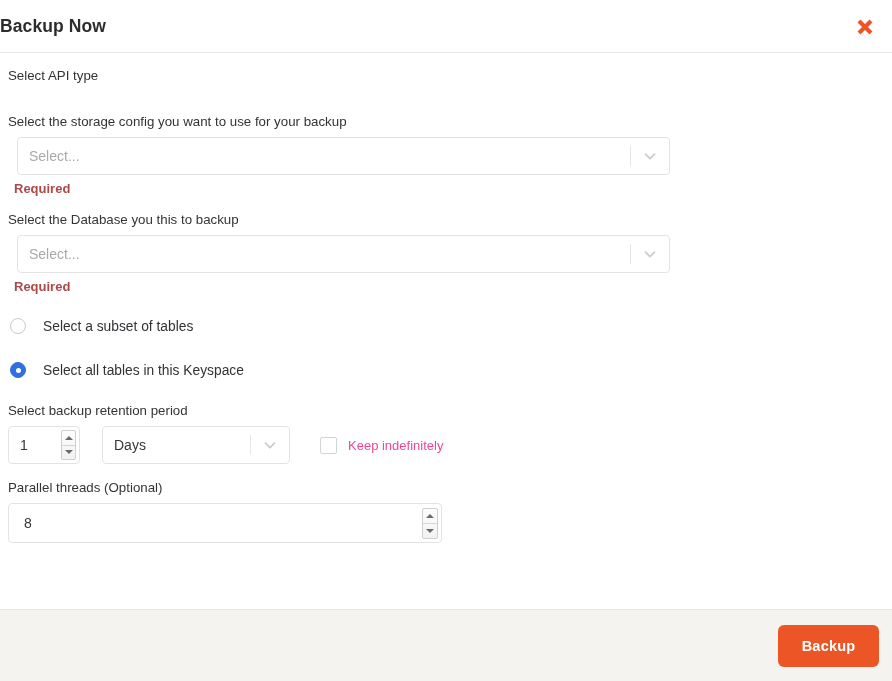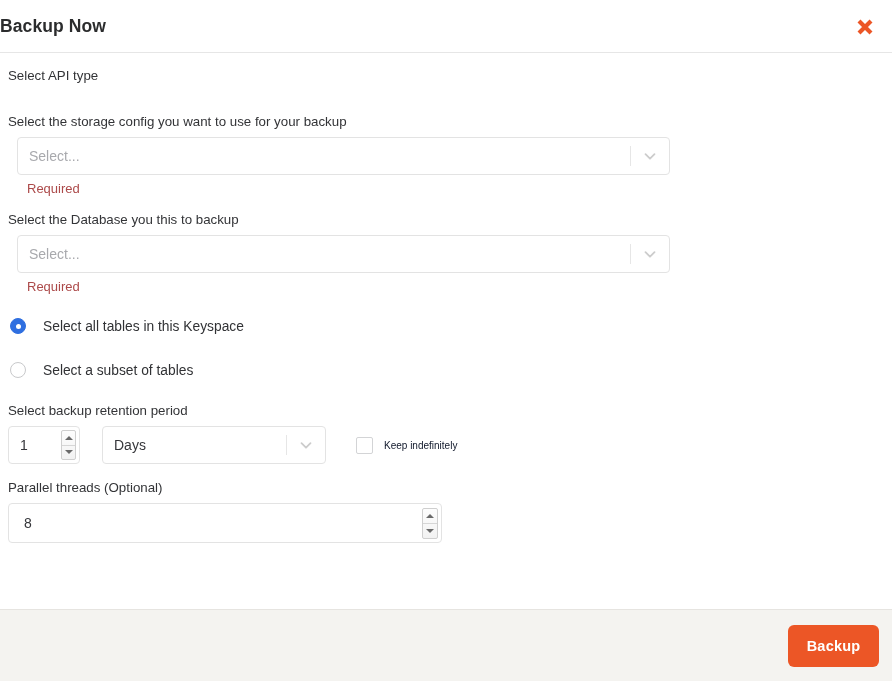--- a/index.html
+++ b/index.html
@@ -68,23 +68,23 @@
   .field-label {
     font-size: 13.3px;
     color: #333437;
     line-height: 18px;
     margin-bottom: 6px;
   }
 
   .error-text {
     font-size: 13px;
     color: #ac4a4a;
-    font-weight: normal;
+    font-weight: bold;
     margin-top: 6px;
-    margin-left: 19px;
+    margin-left: 6px;
   }
 
   
   .rs-control {
     position: relative;
     height: 38px;
     background: #fff;
     border: 1px solid #e3e3e3;
     border-radius: 4px;
     display: flex;
@@ -109,21 +109,21 @@
   .rs-arrow {
     width: 38px;
     display: flex;
     align-items: center;
     justify-content: center;
   }
   .rs-arrow svg { display: block; }
 
   .select-api    { width: 145px; }
   .select-wide   { width: 653px; margin-left: 9px; }
-  .select-days   { width: 224px; }
+  .select-days   { width: 188px; }
 
   .group { margin-bottom: 0; }
 
   .spacer-26 { height: 22px; }
   .spacer-18 { height: 15px; }
 
   
   .radio-row {
     display: flex;
     align-items: center;
@@ -229,22 +229,22 @@
   .checkbox {
     width: 17px;
     height: 17px;
     border: 1px solid #d3d4d6;
     border-radius: 2px;
     background: #fff;
     box-sizing: border-box;
     flex: none;
   }
   .checkbox-label {
-    font-size: 10px;
-    color: #0f172a;
+    font-size: 13px;
+    color: #ec4899;
     margin-left: 11px;
   }
 
   
   .num-input {
     position: relative;
     width: 434px;
     height: 40px;
     border: 1px solid #e3e3e3;
     border-radius: 4px;
@@ -277,21 +277,21 @@
     padding-right: 13px;
     box-sizing: border-box;
   }
   .btn-primary {
     background: #ec5626;
     color: #ffffff;
     font-size: 14.5px;
     font-weight: bold;
     border: none;
     border-radius: 6px;
-    width: 91px;
+    width: 101px;
     height: 42px;
     cursor: pointer;
     font-family: "Liberation Sans", sans-serif;
     letter-spacing: 0.2px;
   }
 </style>
 </head>
 <body>
 
 <div class="modal">
@@ -340,26 +340,26 @@
             </svg>
         </div>
       </div>
       <div class="error-text">Required</div>
     </div>
 
     <div class="spacer-26"></div>
 
     <div class="group">
       <div class="radio-row">
+        <span class="radio unchecked"></span>
+        <span class="radio-label">Select a subset of tables</span>
+      </div>
+      <div class="radio-row">
         <span class="radio checked"></span>
         <span class="radio-label">Select all tables in this Keyspace</span>
-      </div>
-      <div class="radio-row">
-        <span class="radio unchecked"></span>
-        <span class="radio-label">Select a subset of tables</span>
       </div>
     </div>
 
     <div class="spacer-26"></div>
 
     <div class="group">
       <div class="field-label">Select backup retention period</div>
       <div class="retention-row">
 
         <div class="stepper">

